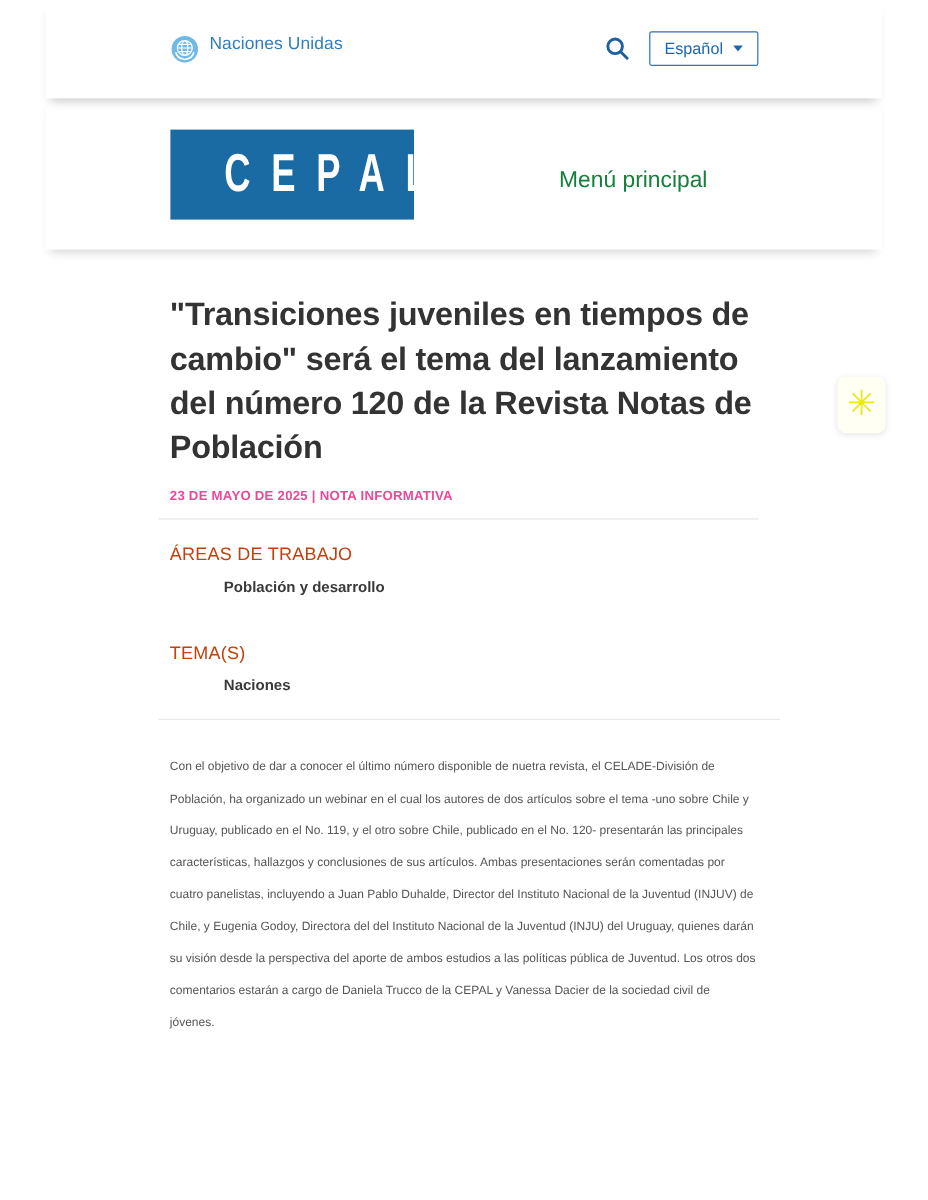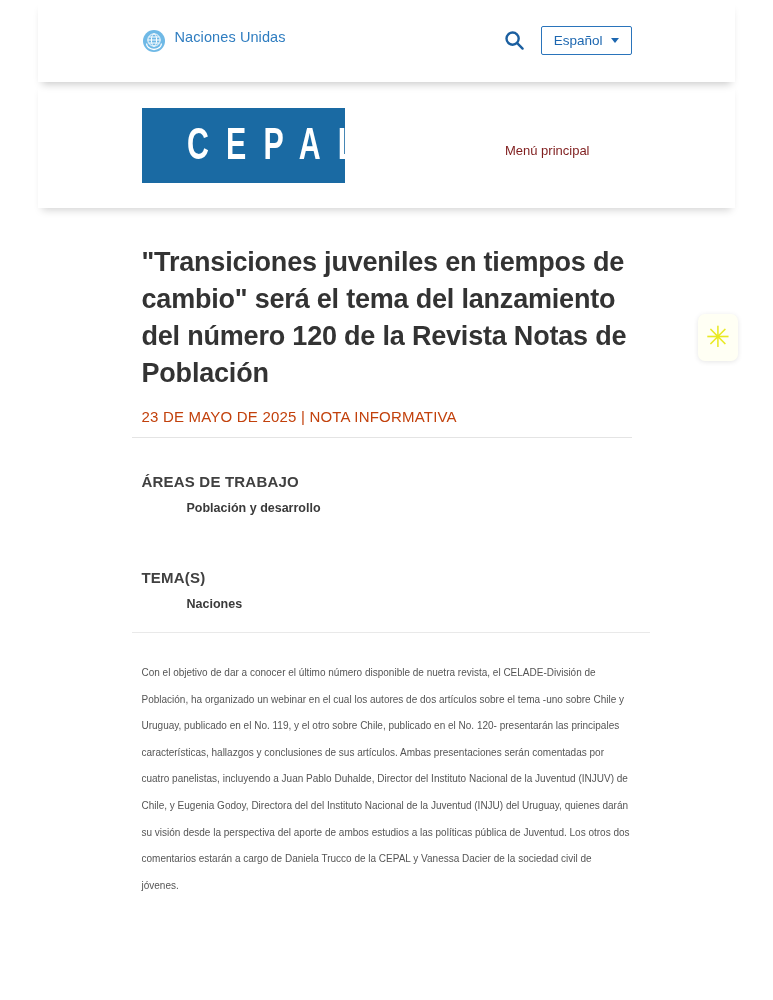--- a/index.html
+++ b/index.html
@@ -58,31 +58,31 @@
     cursor: pointer;
     padding-left: 48px;
   }
   .cepal-logo span {
     color: #ffffff; font-weight: 700; font-size: 37px;
     letter-spacing: 21px; margin-right: -21px; padding-left: 6px;
     transform: scale(0.82, 1.2);
     font-family: "Liberation Sans", sans-serif;
     white-space: nowrap;
   }
-  .menu-label { color: #7f1d1d; font-size: 13px; margin-right: 42px; cursor: pointer; margin-top: 11px; }
+  .menu-label { color: #15803d; font-size: 19px; margin-right: 42px; cursor: pointer; margin-top: 11px; }
 
   
   .article { padding-top: 36px; }
   .article h1 {
     font-size: 27px; line-height: 37px; font-weight: 700; color: #333;
     margin: 0 0 16px 0; letter-spacing: -0.2px;
   }
-  .meta-line { font-size: 15px; font-weight: 400; color: #c2410c; letter-spacing: 0.2px; }
+  .meta-line { font-size: 11px; font-weight: 700; color: #ec4899; letter-spacing: 0.2px; }
   .divider { border: none; border-top: 1px solid #e4e4e4; margin: 12px 0 0 -10px; width: 500px; }
-  .tax-label { font-size: 15px; font-weight: 700; color: #404040; margin-top: 35px; letter-spacing: 0.2px; }
+  .tax-label { font-size: 15px; font-weight: 400; color: #c2410c; margin-top: 21px; letter-spacing: 0.2px; }
   .tax-item { font-size: 12.5px; font-weight: 700; color: #3a3a3a; margin-top: 11px; padding-left: 8px; cursor: pointer; margin-left: 37px; }
   .tax-gap { height: 19px; }
   .divider2 { border: none; border-top: 1px solid #e9e9e9; margin: 21px 0 0 -10px; width: 518px; }
   .body-text {
     margin: 27px 0 0 0;
     font-size: 10px; line-height: 26.6px; color: #555555;
   }
 
   
   .a11y-widget {

